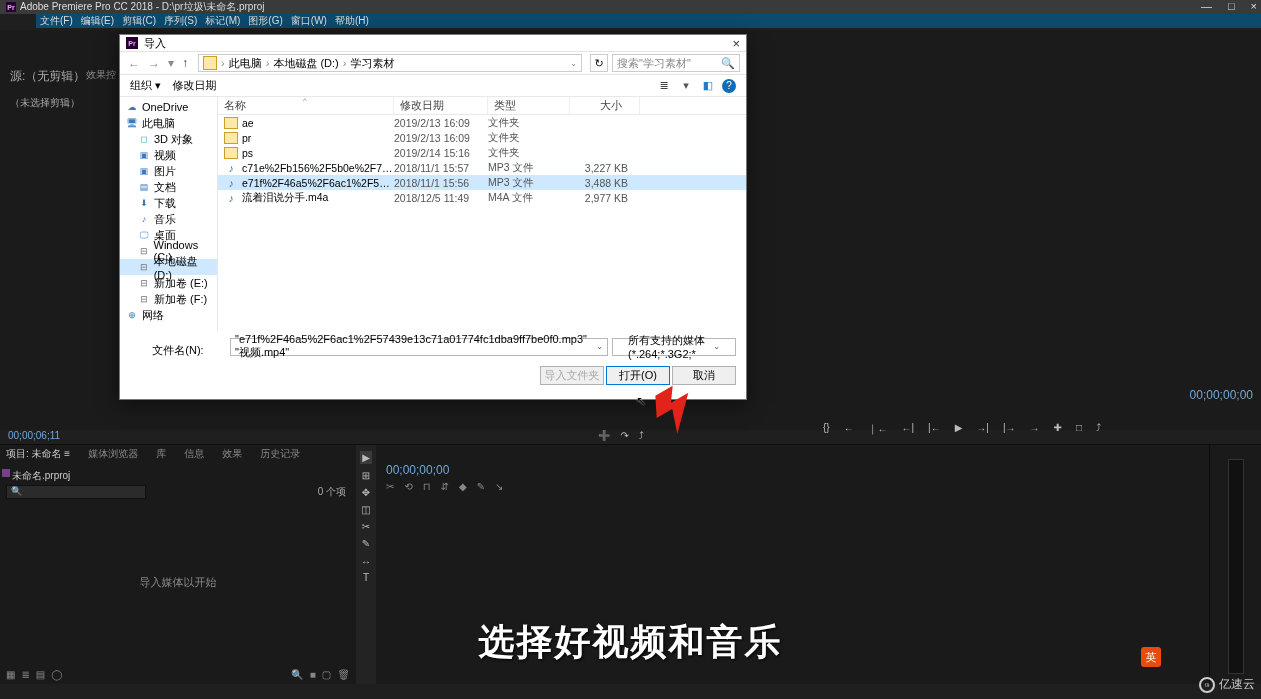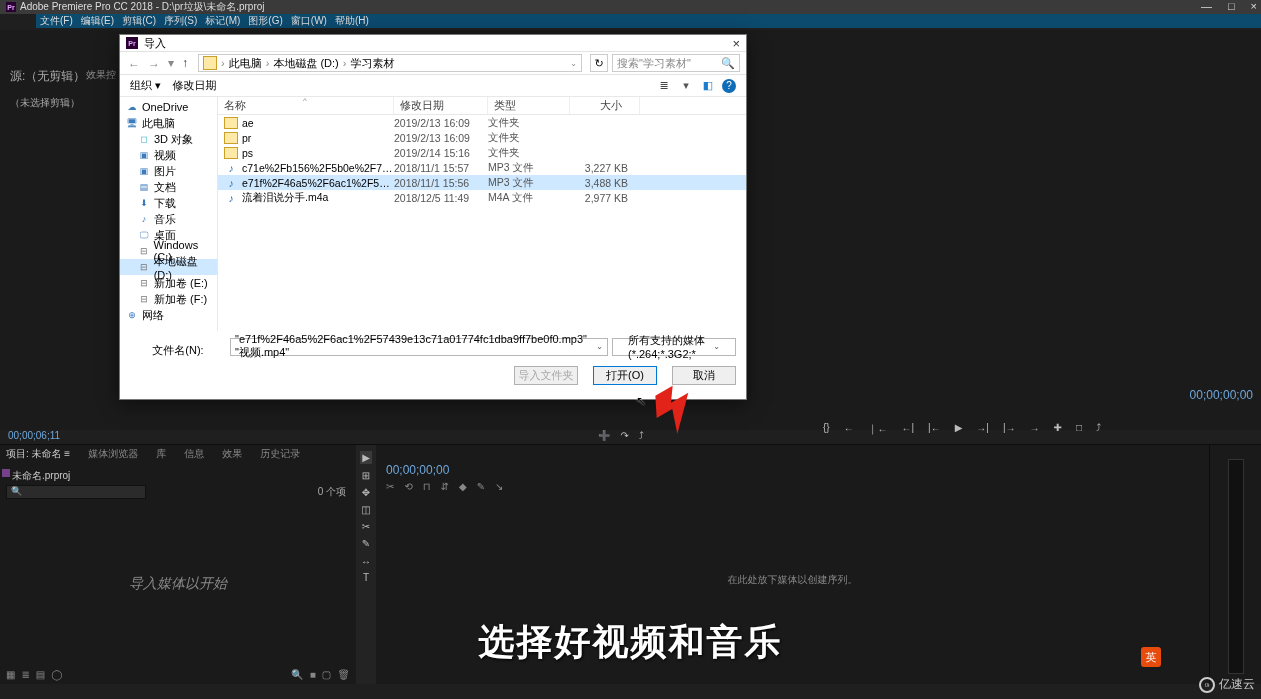--- a/index.html
+++ b/index.html
@@ -28,21 +28,21 @@
 
   .panel-lower { position:absolute; top:444px; left:0; right:0; height:240px; display:flex; background:#1a1a1a; border-top:1px solid #0d0d0d; }
   .proj-panel { width:356px; display:flex; flex-direction:column; }
   .proj-tabs { height:18px; display:flex; align-items:center; font-size:10px; color:#888; gap:18px; padding-left:6px; }
   .proj-tabs span:first-child { color:#ccc; }
   .proj-body { flex:1; position:relative; }
   .proj-name { position:absolute; left:12px; top:6px; font-size:10px; color:#ccc; }
   .proj-bin-icon { position:absolute; left:2px; top:6px; width:8px;height:8px;background:#76418b; }
   .proj-search { position:absolute; left:6px; top:22px; width:140px; height:14px; background:#2b2b2b; border:1px solid #111; font-size:9px; color:#888; padding-left:4px; }
   .proj-count { position:absolute; right:10px; top:22px; font-size:10px; color:#aaa; }
-  .proj-drop  { position:absolute; left:0; right:0; top:112px; text-align:center; font-size:14px; color:#888;font-style:italic; }
+  .proj-drop  { position:absolute; left:0; right:0; top:112px; text-align:center; font-size:11px; color:#888; }
   .proj-btns { position:absolute; left:6px; bottom:4px; display:flex; gap:6px; color:#888; font-size:10px;}
   .proj-btns-r { position:absolute; right:6px; bottom:4px; display:flex; gap:6px; color:#888; font-size:10px;}
 
   .tl-tools { width:20px; background:#232323; display:flex; flex-direction:column; align-items:center; padding-top:6px; gap:6px; color:#bbb; font-size:10px; }
   .tl-tools .sel { background:#3a3a3a; padding:1px 2px;}
   .tl-panel { flex:1; display:flex; flex-direction:column; position:relative; }
   .tl-tabs { height:18px; display:flex; align-items:center; font-size:10px; color:#888; padding-left:10px; gap:18px;}
   .tl-tc   { position:absolute; left:10px; top:18px; font-size:12px; color:#6fa8dc; }
   .tl-icons { position:absolute; left:10px; top:36px; display:flex; gap:10px; font-size:10px; color:#888; }
   .tl-drop { position:absolute; left:0; right:0; top:128px; text-align:center; font-size:10px; color:#888; }
@@ -92,21 +92,21 @@
   .file-row .ctype{width:82px;color:#555}
   .file-row .csize{width:70px;text-align:right;padding-right:12px;color:#555}
   .dlg-opts { height:18px; display:flex; align-items:center; padding-left:110px;}
   .dlg-opts input{margin-right:4px; width:11px;height:11px;}
   .dlg-fn { display:flex; align-items:center; padding:4px 10px; gap:4px;}
   .dlg-fn .lbl { width:96px; text-align:center;margin-top:8px;}
   .dlg-fn .combo { flex:1; height:18px; border:1px solid #b7b7b7; display:flex;align-items:center;padding:0 4px 0 4px;}
   .dlg-fn .combo .arr{margin-left:auto;color:#555;font-size:8px;}
   .dlg-fn .filter { width:124px; height:18px; border:1px solid #b7b7b7; display:flex;align-items:center;padding:0 15px;}
   .dlg-fn .filter .arr{margin-left:auto;color:#555;font-size:8px;}
-  .dlg-act { display:flex; justify-content:flex-end; gap:15px; padding:4px 10px 6px;}
+  .dlg-act { display:flex; justify-content:flex-end; gap:2px; padding:4px 10px 6px;}
   .dlg-act .btn { width:64px; height:19px; border:1px solid #b0b0b0; background:#efefef; display:flex;align-items:center;justify-content:center;font-size:11px;}
   .dlg-act .btn.disabled{color:#a9a9a9}
   .dlg-act .btn.primary{border:1px solid #0078d7;}
 
   
   .red-arrow { position:absolute; left:654px; top:388px; pointer-events:none;}
   .red-arrow svg{overflow:visible}
 
   
   .cursor { position:absolute; left:636px; top:394px; font-size:12px; color:#000; text-shadow:0 0 2px #fff; pointer-events:none;}
@@ -217,21 +217,20 @@
     <div class="tl-tc">00;00;00;00</div>
     <div class="tl-icons" id="tlicons">
         <span>✂</span>
         <span>⟲</span>
         <span>⊓</span>
         <span>⇵</span>
         <span>◆</span>
         <span>✎</span>
         <span>↘</span>
       </div>
-    <div class="tl-drop">在此处放下媒体以创建序列。</div>
   </div>
   <div class="audio-meter">
     <div class="bar"></div>
   </div>
 </div>
 
 <div class="dlg">
   <div class="dlg-title">
     <div class="pr">Pr</div>
     <span>导入</span>

